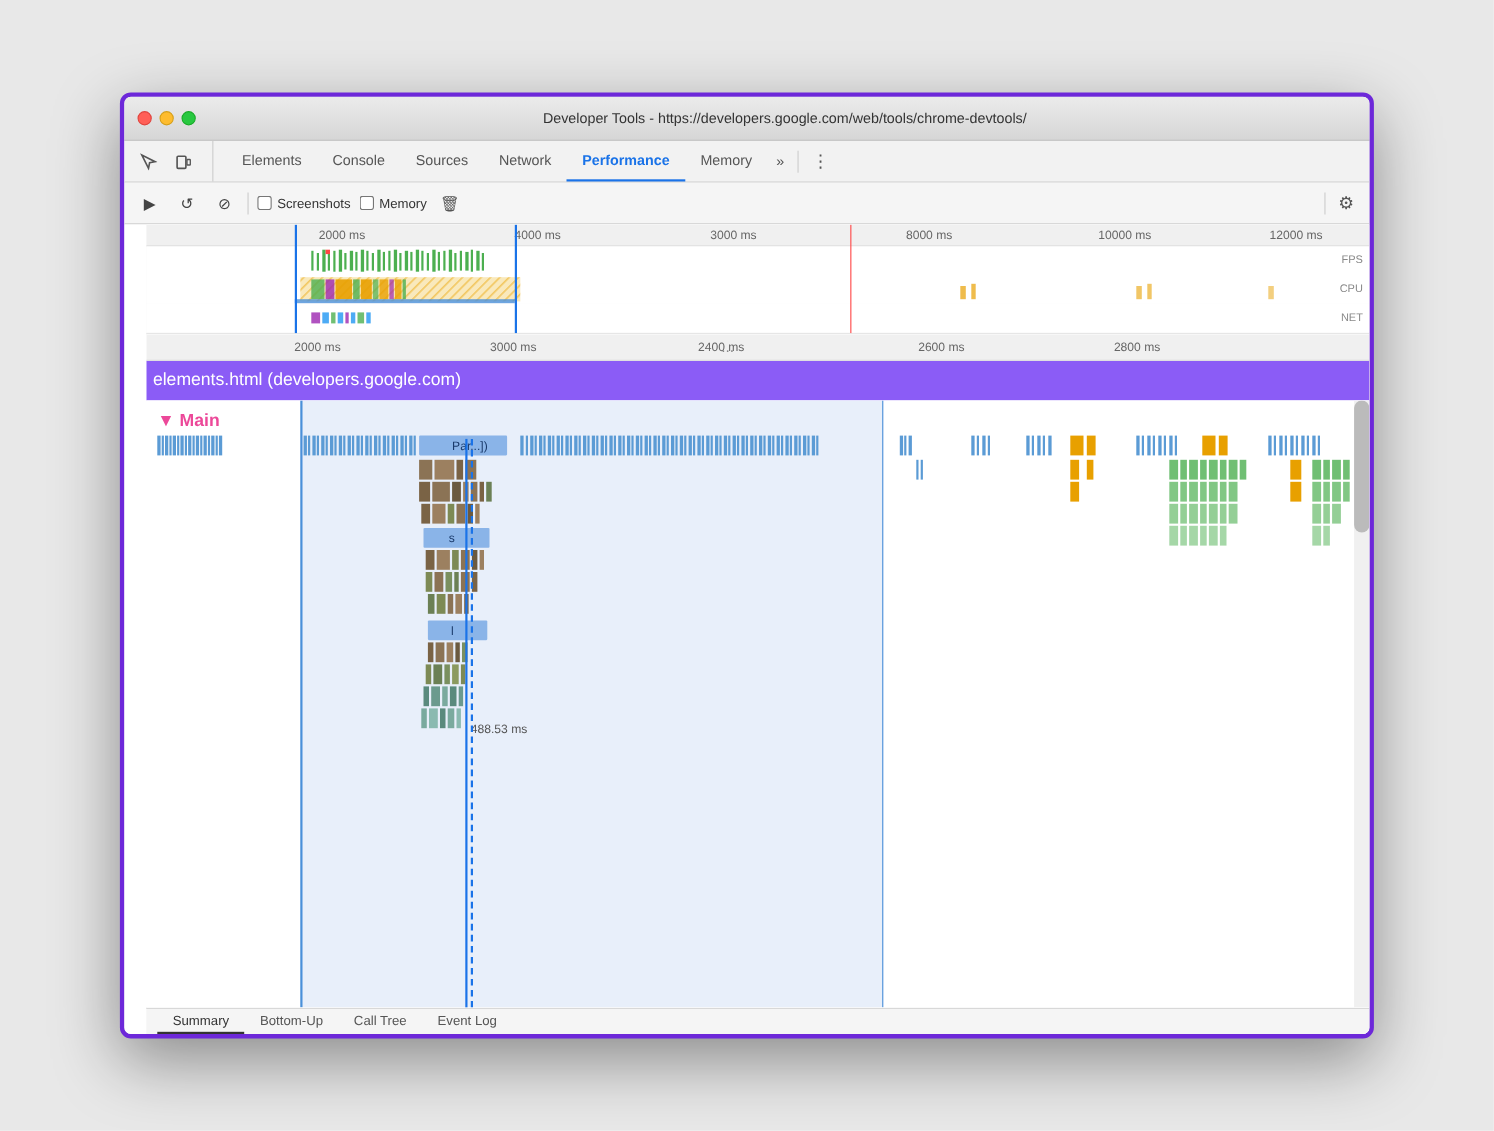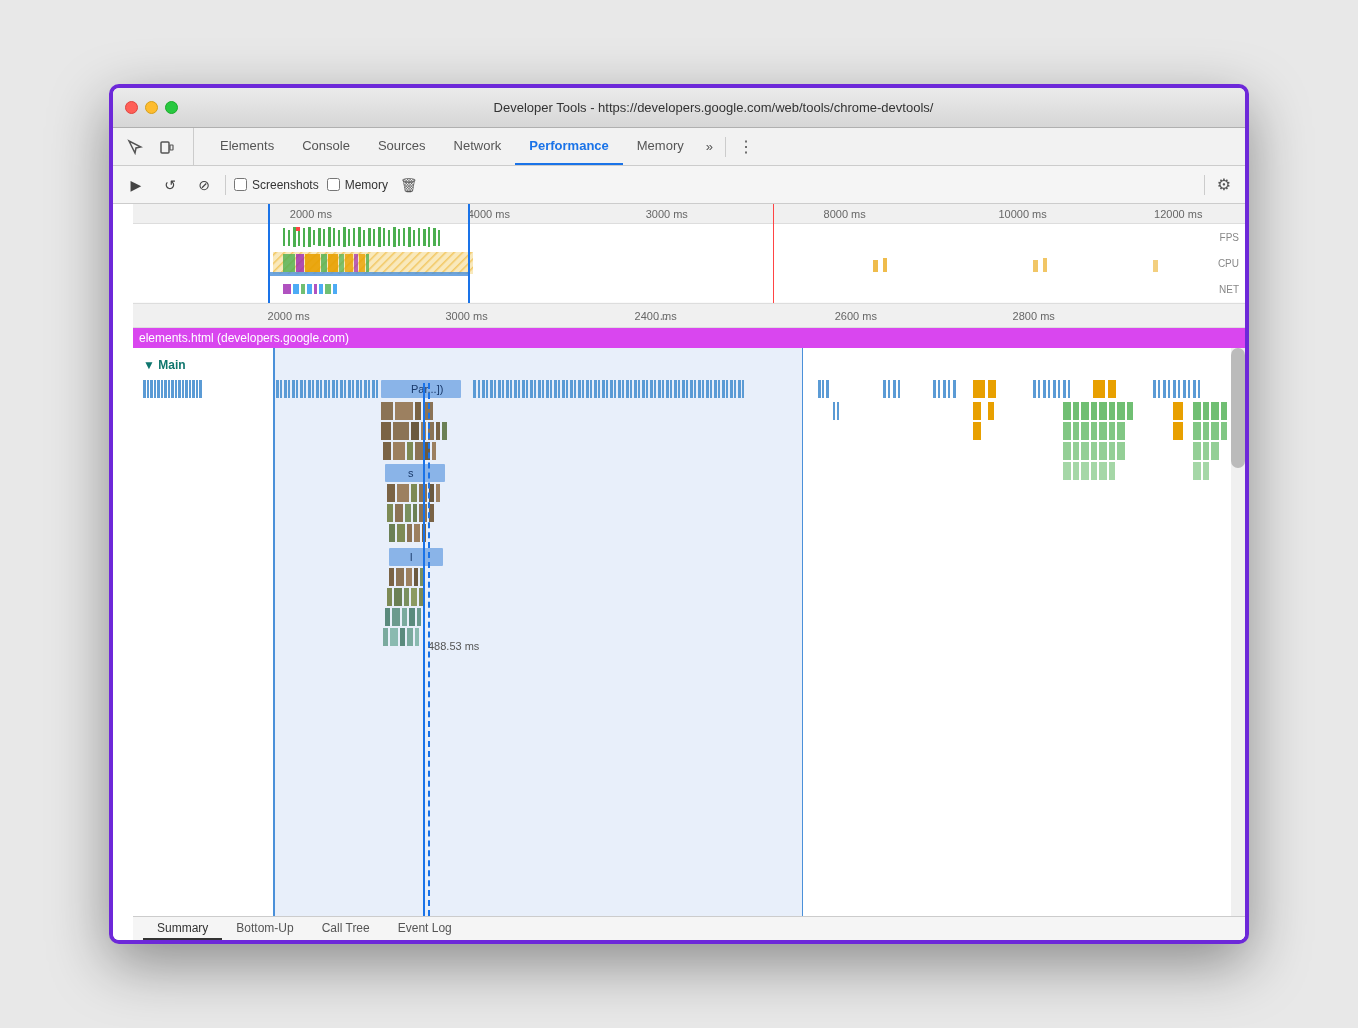--- a/index.html
+++ b/index.html
@@ -231,25 +231,25 @@
       border-bottom: 1px solid #ddd;
       display: flex;
       align-items: center;
       position: relative;
       font-size: 11px;
       color: #666;
       flex-shrink: 0;
       overflow: hidden;
     }
     .green-url-bar {
-      height: 20px;
-      display: flex;
-      align-items: center;
-      background: #d946ef;
-      font-size: 12px;
+      height: 36px;
+      display: flex;
+      align-items: center;
+      background: #8b5cf6;
+      font-size: 16px;
       color: white;
       padding: 0 6px;
       flex-shrink: 0;
     }
     
     .flame-chart {
       flex: 1;
       position: relative;
       overflow: hidden;
       background: #fff;
@@ -537,21 +537,21 @@
       </div>
 
       <div class="green-url-bar">
         <span>elements.html (developers.google.com)</span>
       </div>
 
       <div class="flame-chart">
 
         <div class="selection-highlight" style="left:140px;width:530px;"></div>
 
-        <div style="position:absolute;left:10px;top:10px;font-size:12px;color:#0f766e;font-weight:600;">▼ Main</div>
+        <div style="position:absolute;left:10px;top:10px;font-size:16px;color:#ec4899;font-weight:600;">▼ Main</div>
 
         <div class="blue-line" style="left:290px;top:35px;"></div>
 
         <div class="dashed-blue-line" style="left:295px;top:35px;"></div>
 
         <svg width="100%" height="22" style="position:absolute;top:30px;">
 
           <rect x="10" y="2" width="3" height="18" fill="#5b9bd5"></rect>
           <rect x="14" y="2" width="2" height="18" fill="#5b9bd5"></rect>
           <rect x="17" y="2" width="3" height="18" fill="#5b9bd5"></rect>

